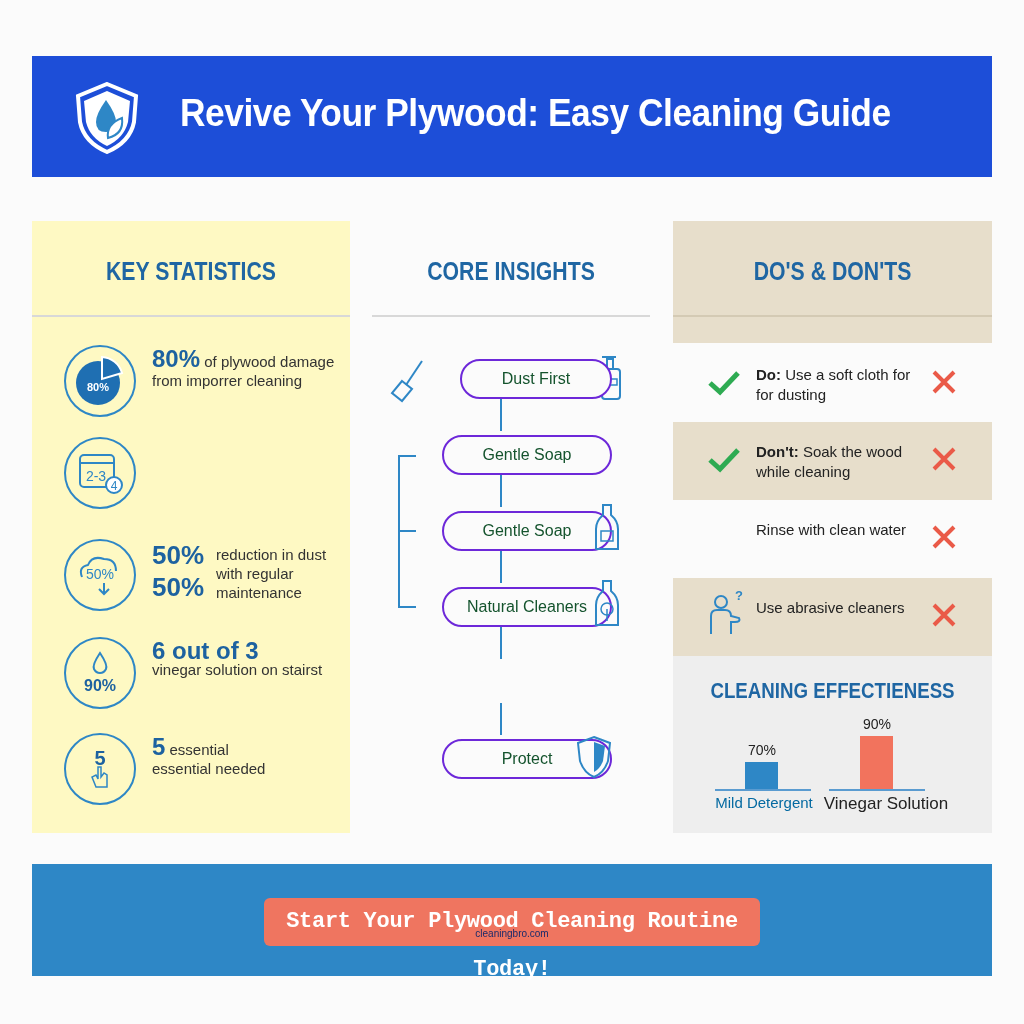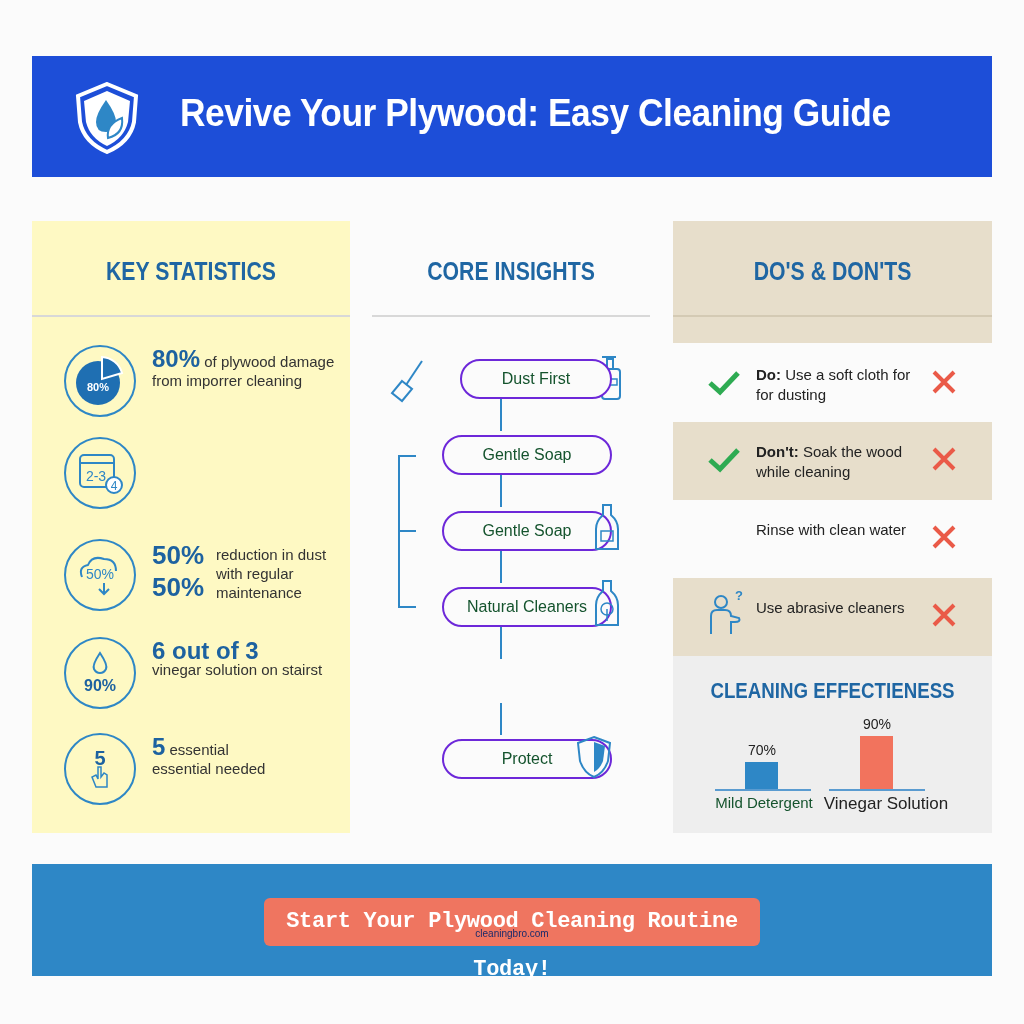--- a/index.html
+++ b/index.html
@@ -195,21 +195,21 @@
   </div>
 
   <div style="position:absolute;left:0;top:435px;width:319px;height:177px;background:#eeeeee;">
     <div class="ptitle" style="top:22px;font-size:22px;">CLEANING EFFECTIENESS</div>
     <div style="position:absolute;left:42px;top:133px;width:96px;height:2px;background:#5a9bd0;"></div>
     <div style="position:absolute;left:156px;top:133px;width:96px;height:2px;background:#5a9bd0;"></div>
     <div style="position:absolute;left:72px;top:106px;width:33px;height:27px;background:#2e87c6;"></div>
     <div style="position:absolute;left:187px;top:80px;width:33px;height:53px;background:#f2735d;"></div>
     <div style="position:absolute;left:64px;top:86px;width:50px;text-align:center;font-size:14px;color:#222;">70%</div>
     <div style="position:absolute;left:179px;top:60px;width:50px;text-align:center;font-size:14px;color:#222;">90%</div>
-    <div style="position:absolute;left:36px;top:138px;width:110px;text-align:center;font-size:15px;color:#14532d;white-space:nowrap;">Mild Detergent</div>
+    <div style="position:absolute;left:36px;top:138px;width:110px;text-align:center;font-size:15px;color:#0369a1;white-space:nowrap;">Mild Detergent</div>
     <div style="position:absolute;left:150px;top:138px;width:126px;text-align:center;font-size:17px;color:#222;white-space:nowrap;">Vinegar Solution</div>
   </div>
 </div>
 
 <div class="footer">
   <div class="cta">Start Your Plywood Cleaning Routine Today!</div>
   <div class="site">cleaningbro.com</div>
 </div>
 
 </body></html>

